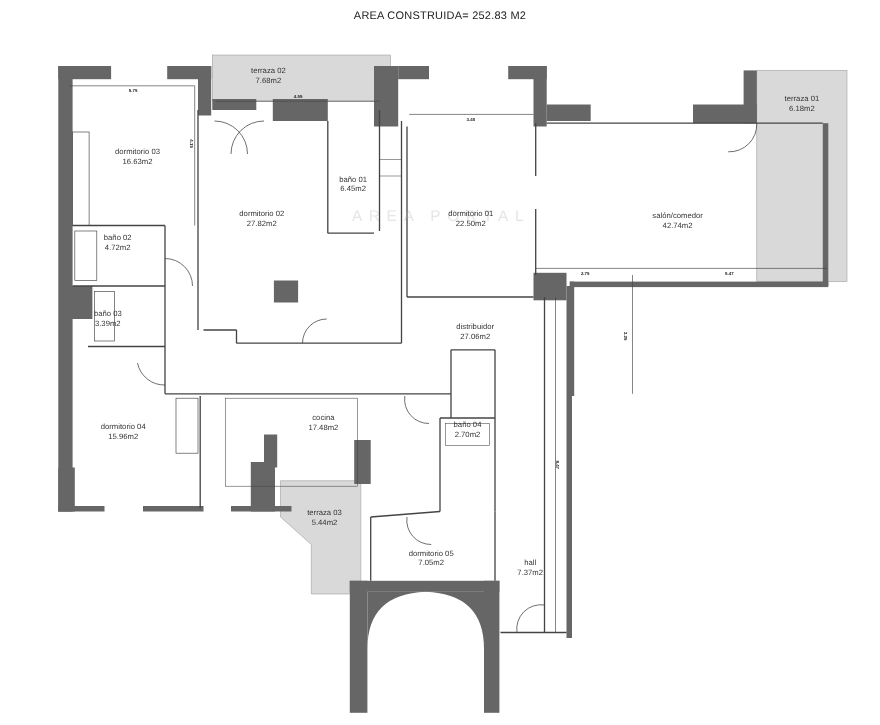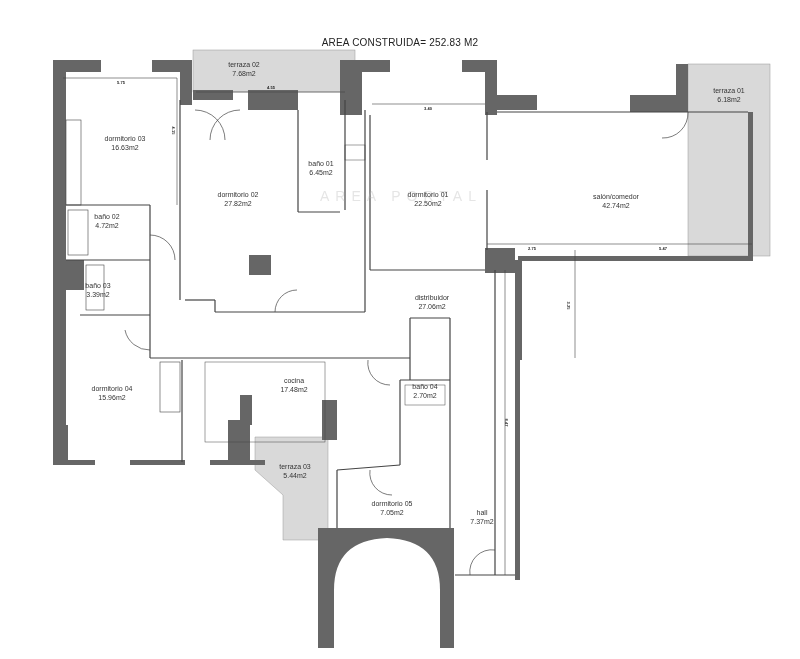--- a/index.html
+++ b/index.html
@@ -1,17 +1,17 @@
 <!DOCTYPE html>
 <html><head>
 <meta charset="utf-8">
 <style>
   html,body{margin:0;padding:0;background:#fff;}
   body{width:800px;height:659px;position:relative;overflow:hidden;font-family:"Liberation Sans",sans-serif;color:#333;}
-  .title{position:absolute;left:0;top:9px;width:800px;text-align:center;font-size:10px;color:#222;letter-spacing:.2px;margin-top:28px;}
+  .title{position:absolute;left:0;top:9px;width:800px;text-align:center;font-size:10px;color:#222;letter-spacing:.2px;}
   svg{position:absolute;left:0;top:0;}
   .lbl{position:absolute;font-size:7px;line-height:9px;text-align:center;color:#333;transform:translateX(-50%);white-space:nowrap;}
   .dim{position:absolute;font-size:4px;font-weight:bold;color:#222;transform:translateX(-50%);}
   .dimv{position:absolute;font-size:4px;font-weight:bold;color:#222;transform:rotate(90deg);}
   .wm{position:absolute;left:320px;top:188px;font-size:14px;letter-spacing:6px;color:rgba(180,180,180,.35);}
 </style>
 </head>
 <body>
 
 <div class="title">AREA CONSTRUIDA= 252.83 M2</div>

